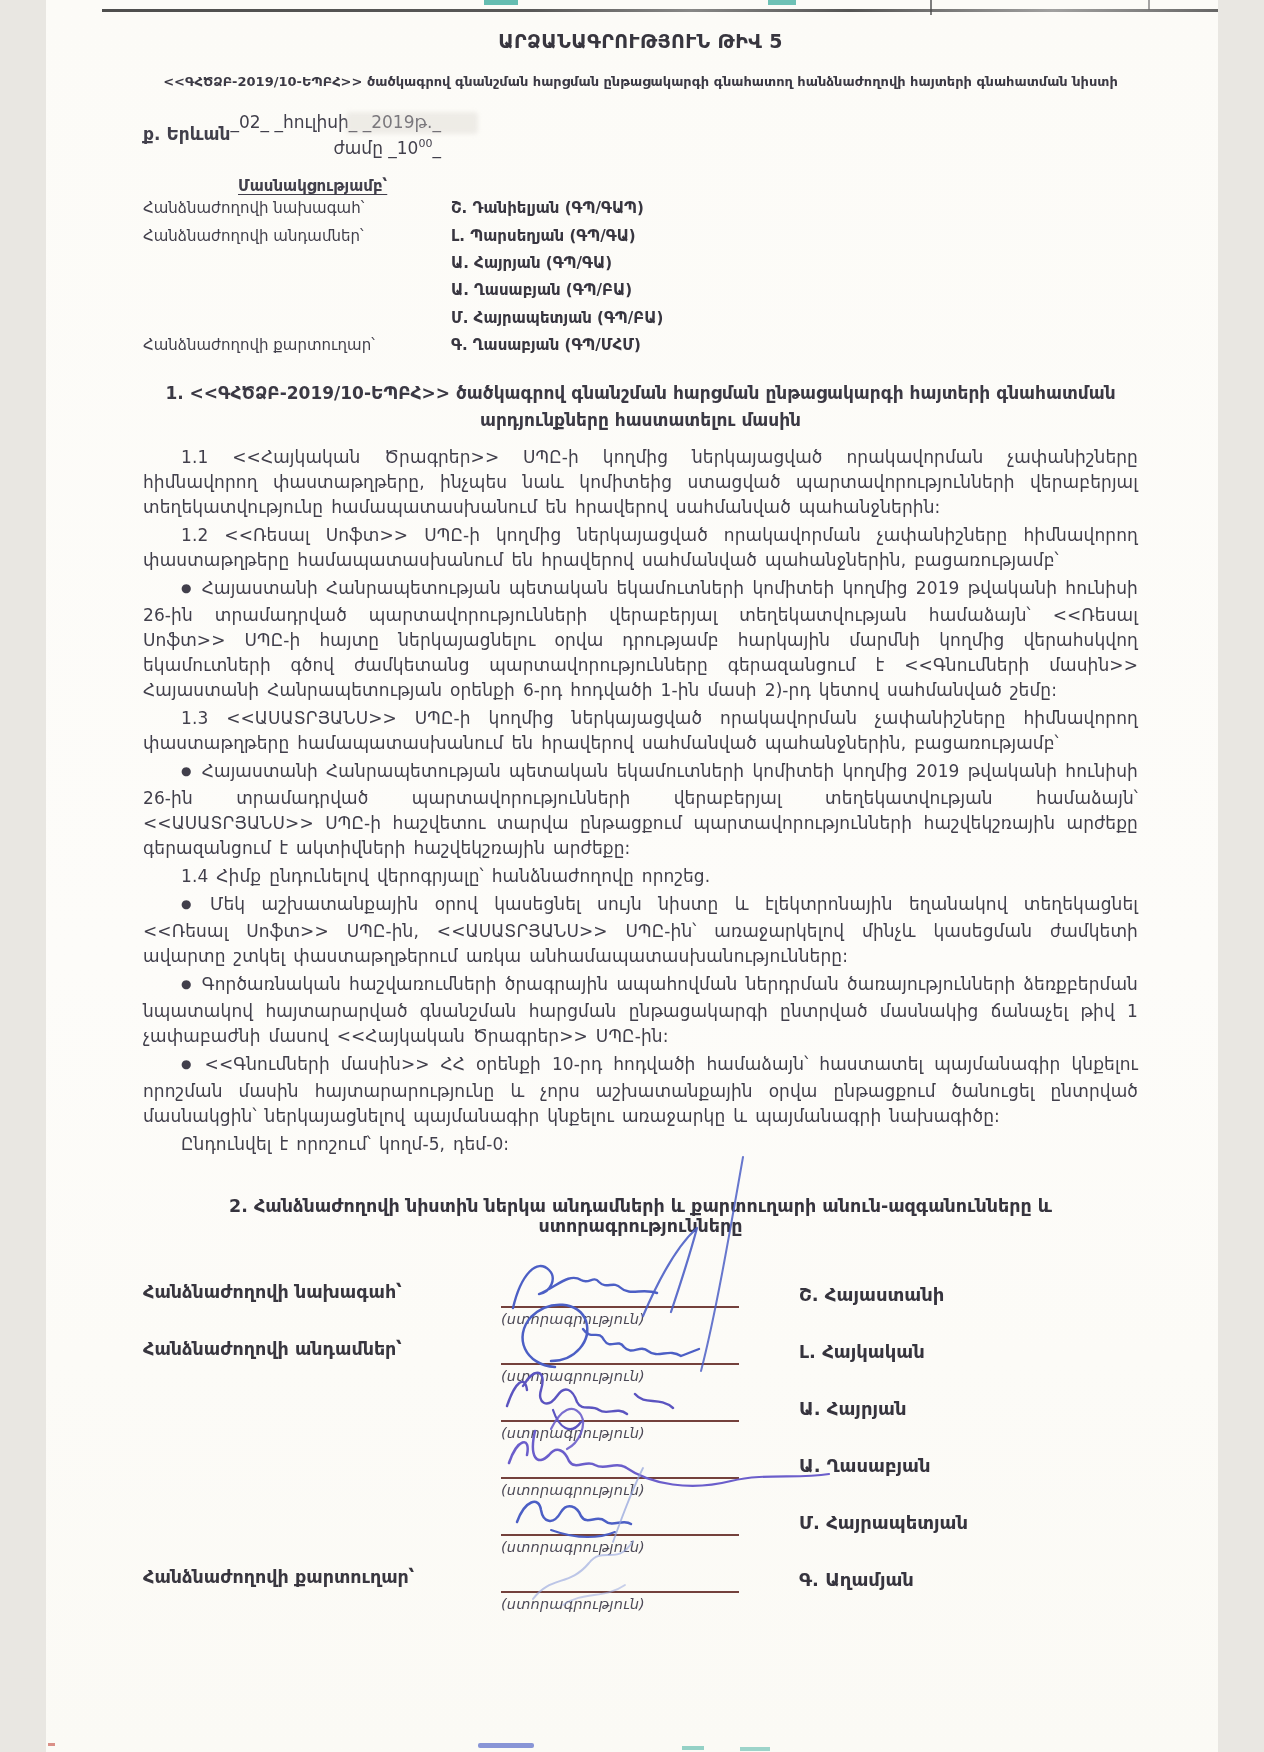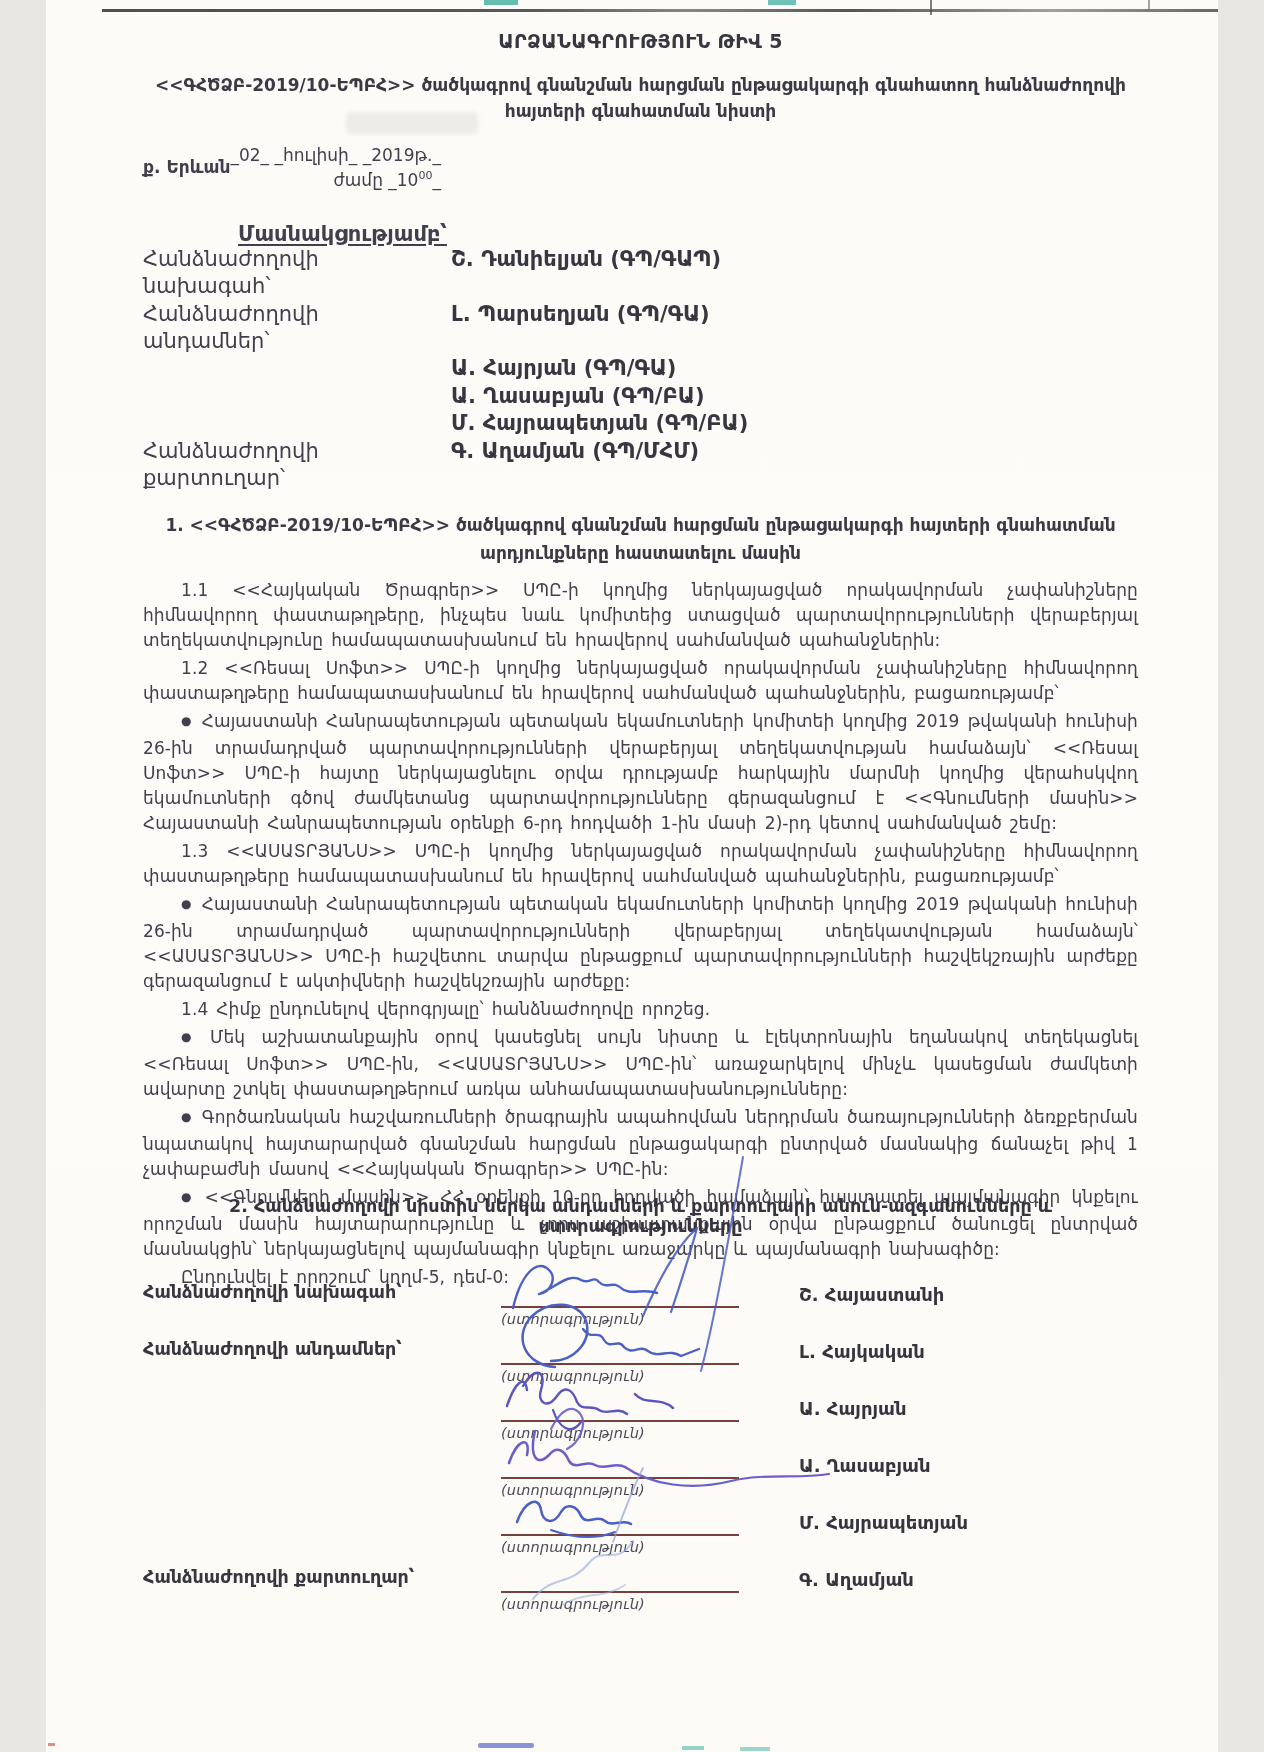--- a/index.html
+++ b/index.html
@@ -21,27 +21,27 @@
   .tick-b{position:absolute;top:0;left:1102px;width:2px;height:10px;background:#6a6a6a;opacity:.6;}
   .teal-top-1{position:absolute;top:0;left:438px;width:34px;height:5px;background:#3fae9f;opacity:.8;}
   .teal-top-2{position:absolute;top:0;left:722px;width:28px;height:5px;background:#3fae9f;opacity:.75;}
   .smudge{position:absolute;top:112px;left:300px;width:132px;height:22px;background:#d8d4cd;opacity:.38;border-radius:4px;filter:blur(2px);}
   .blue-bot{position:absolute;bottom:4px;left:432px;width:56px;height:5px;background:#4c5fc5;opacity:.65;border-radius:2px;}
   .teal-bot-1{position:absolute;bottom:2px;left:636px;width:22px;height:4px;background:#3fae9f;opacity:.55;}
   .teal-bot-2{position:absolute;bottom:1px;left:694px;width:30px;height:4px;background:#3fae9f;opacity:.5;}
   .red-bot{position:absolute;bottom:6px;left:2px;width:7px;height:3px;background:#c0392b;opacity:.55;}
   
   .doc-title{margin-top:30px;text-align:center;font-weight:700;font-size:19px;letter-spacing:.4px;color:#38363f;}
-  .doc-subtitle{margin:20px auto 0;max-width:1010px;text-align:center;font-weight:700;font-size:17px;line-height:1.55;color:#3b3944;}
+  .doc-subtitle{margin:20px auto 0;max-width:1010px;text-align:center;font-weight:700;font-size:13px;line-height:1.55;color:#3b3944;}
   .place-date{margin-top:18px;display:flex;justify-content:flex-start;align-items:flex-start;}
   .city{font-weight:700;font-size:17px;padding-top:14px;}
   .date-block{text-align:right;font-size:17px;line-height:1.5;}
   .date-block sup{font-size:11px;}
   
-  .participants{margin-top:28px;font-size:21px;}
+  .participants{margin-top:16px;font-size:15px;}
   .participants-heading{margin-left:95px;font-weight:700;text-decoration:underline;text-underline-offset:3px;}
   .p-row{display:grid;grid-template-columns:308px 1fr;line-height:27.4px;}
   .p-label{font-weight:400;}
   .p-value{font-weight:700;color:#383640;}
   
   .s1-heading{margin:20px auto 0;max-width:980px;text-align:center;font-weight:700;font-size:17px;line-height:1.6;color:#3b3944;}
   .paras{margin-top:11px;}
   .para{font-size:17px;line-height:25px;text-align:justify;text-indent:38px;margin:0 0 3px 0;word-spacing:2.5px;letter-spacing:.1px;}
   .bullet-glyph{font-size:12px;margin-right:10px;position:relative;top:-2px;}
   .decision{text-align:left;}
@@ -105,21 +105,21 @@
       <div class="p-row">
         <span class="p-label"></span>
         <span class="p-value">Ա. Ղասաբյան (ԳՊ/ԲԱ)</span>
       </div>
       <div class="p-row">
         <span class="p-label"></span>
         <span class="p-value">Մ. Հայրապետյան (ԳՊ/ԲԱ)</span>
       </div>
       <div class="p-row">
         <span class="p-label">Հանձնաժողովի քարտուղար՝</span>
-        <span class="p-value">Գ. Աղամյան (ԳՊ/ՄՀՄ)</span>
+        <span class="p-value">Գ. Ղասաբյան (ԳՊ/ՄՀՄ)</span>
       </div>
     </div>
 
     <div class="s1-heading">1. &lt;&lt;ԳՀԾՁԲ-2019/10-ԵՊԲՀ&gt;&gt; ծածկագրով գնանշման հարցման ընթացակարգի հայտերի գնահատման արդյունքները հաստատելու մասին</div>
 
     <div class="paras">
       <div class="para"><span>1.1 &lt;&lt;Հայկական Ծրագրեր&gt;&gt; ՍՊԸ-ի կողմից ներկայացված որակավորման չափանիշները հիմնավորող փաստաթղթերը, ինչպես նաև կոմիտեից ստացված պարտավորությունների վերաբերյալ տեղեկատվությունը համապատասխանում են հրավերով սահմանված պահանջներին:</span></div>
       <div class="para"><span>1.2 &lt;&lt;Ռեսալ Սոֆտ&gt;&gt; ՍՊԸ-ի կողմից ներկայացված որակավորման չափանիշները հիմնավորող փաստաթղթերը համապատասխանում են հրավերով սահմանված պահանջներին, բացառությամբ՝</span></div>
       <div class="para"><span class="bullet-glyph">●</span><span>Հայաստանի Հանրապետության պետական եկամուտների կոմիտեի կողմից 2019 թվականի հունիսի 26-ին տրամադրված պարտավորությունների վերաբերյալ տեղեկատվության համաձայն՝ &lt;&lt;Ռեսալ Սոֆտ&gt;&gt; ՍՊԸ-ի հայտը ներկայացնելու օրվա դրությամբ հարկային մարմնի կողմից վերահսկվող եկամուտների գծով ժամկետանց պարտավորությունները գերազանցում է &lt;&lt;Գնումների մասին&gt;&gt; Հայաստանի Հանրապետության օրենքի 6-րդ հոդվածի 1-ին մասի 2)-րդ կետով սահմանված շեմը:</span></div>
       <div class="para"><span>1.3 &lt;&lt;ԱՍԱՏՐՅԱՆՍ&gt;&gt; ՍՊԸ-ի կողմից ներկայացված որակավորման չափանիշները հիմնավորող փաստաթղթերը համապատասխանում են հրավերով սահմանված պահանջներին, բացառությամբ՝</span></div>

